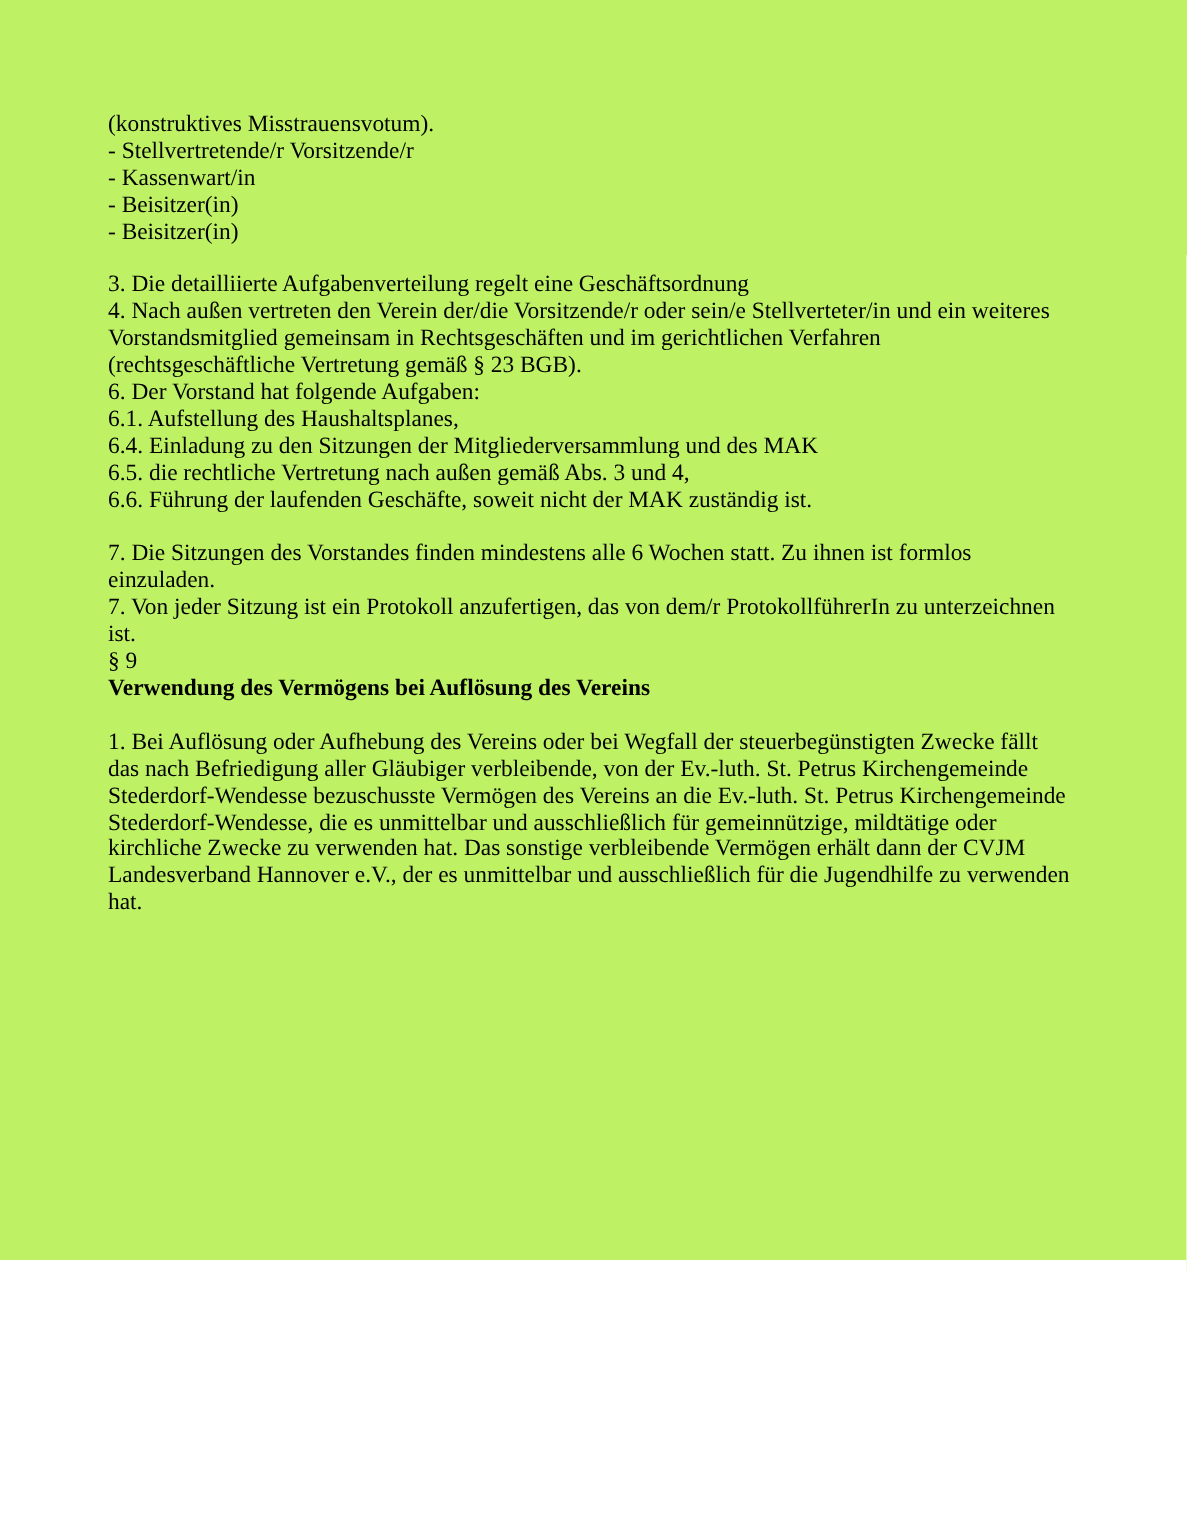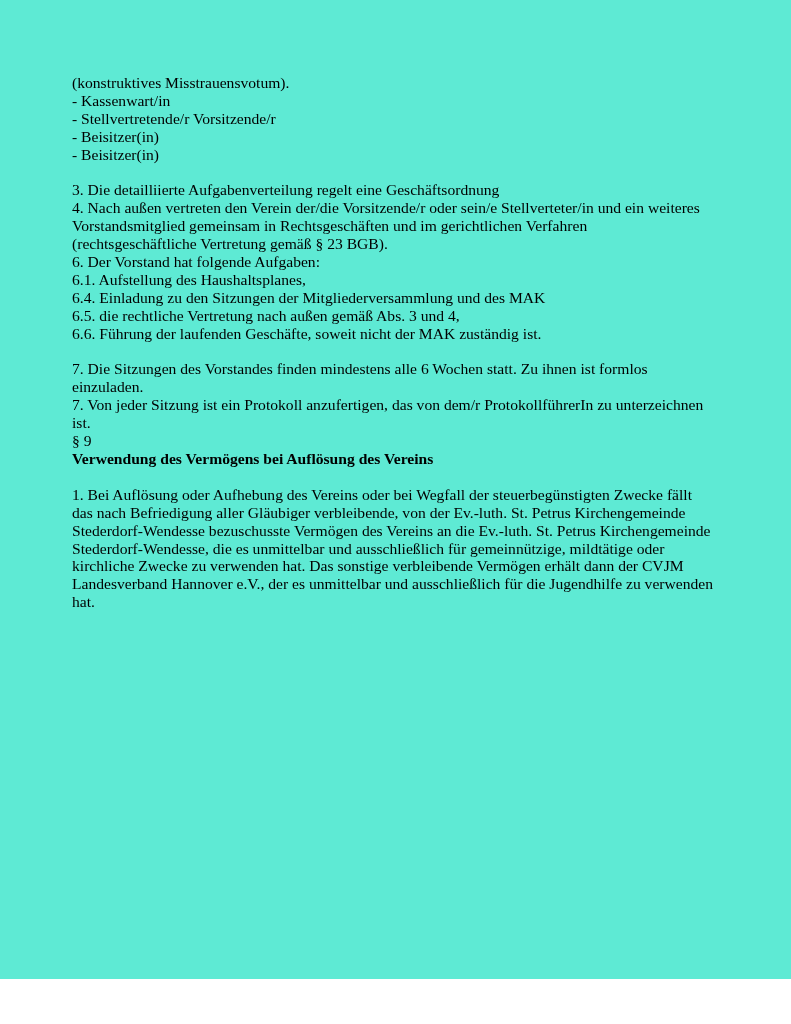--- a/index.html
+++ b/index.html
@@ -8,47 +8,47 @@
     background: #ffffff;
   }
   body {
     width: 791px;
     height: 1024px;
     overflow: hidden;
   }
   .page {
     box-sizing: border-box;
     width: 791px;
-    height: 979px;
+    height: 840px;
     padding: 74px 77px 0 72px;
     font-family: "Liberation Serif", "DejaVu Serif", serif;
     font-size: 15.6px;
     line-height: 17.9px;
     color: #000000;
-    background: #5eead4;
+    background: #bef264;
   }
   .block {
     margin: 0 0 17.9px 0;
   }
   .line {
     margin: 0;
     padding: 0;
   }
   b { font-weight: bold; }
 </style>
 </head>
 <body>
 
 <div class="page">
 
   <p class="block line">(konstruktives Misstrauensvotum).</p>
 
   <div class="block">
+    <p class="line">- Stellvertretende/r Vorsitzende/r</p>
     <p class="line">- Kassenwart/in</p>
-    <p class="line">- Stellvertretende/r Vorsitzende/r</p>
     <p class="line">- Beisitzer(in)</p>
     <p class="line">- Beisitzer(in)</p>
   </div>
 
   <p class="block line">3. Die detailliierte Aufgabenverteilung regelt eine Geschäftsordnung</p>
 
   <p class="block line">4. Nach außen vertreten den Verein der/die Vorsitzende/r oder sein/e Stellverteter/in und ein weiteres Vorstandsmitglied gemeinsam in Rechtsgeschäften und im gerichtlichen Verfahren (rechtsgeschäftliche Vertretung gemäß § 23 BGB).</p>
 
 
   <div class="block">

